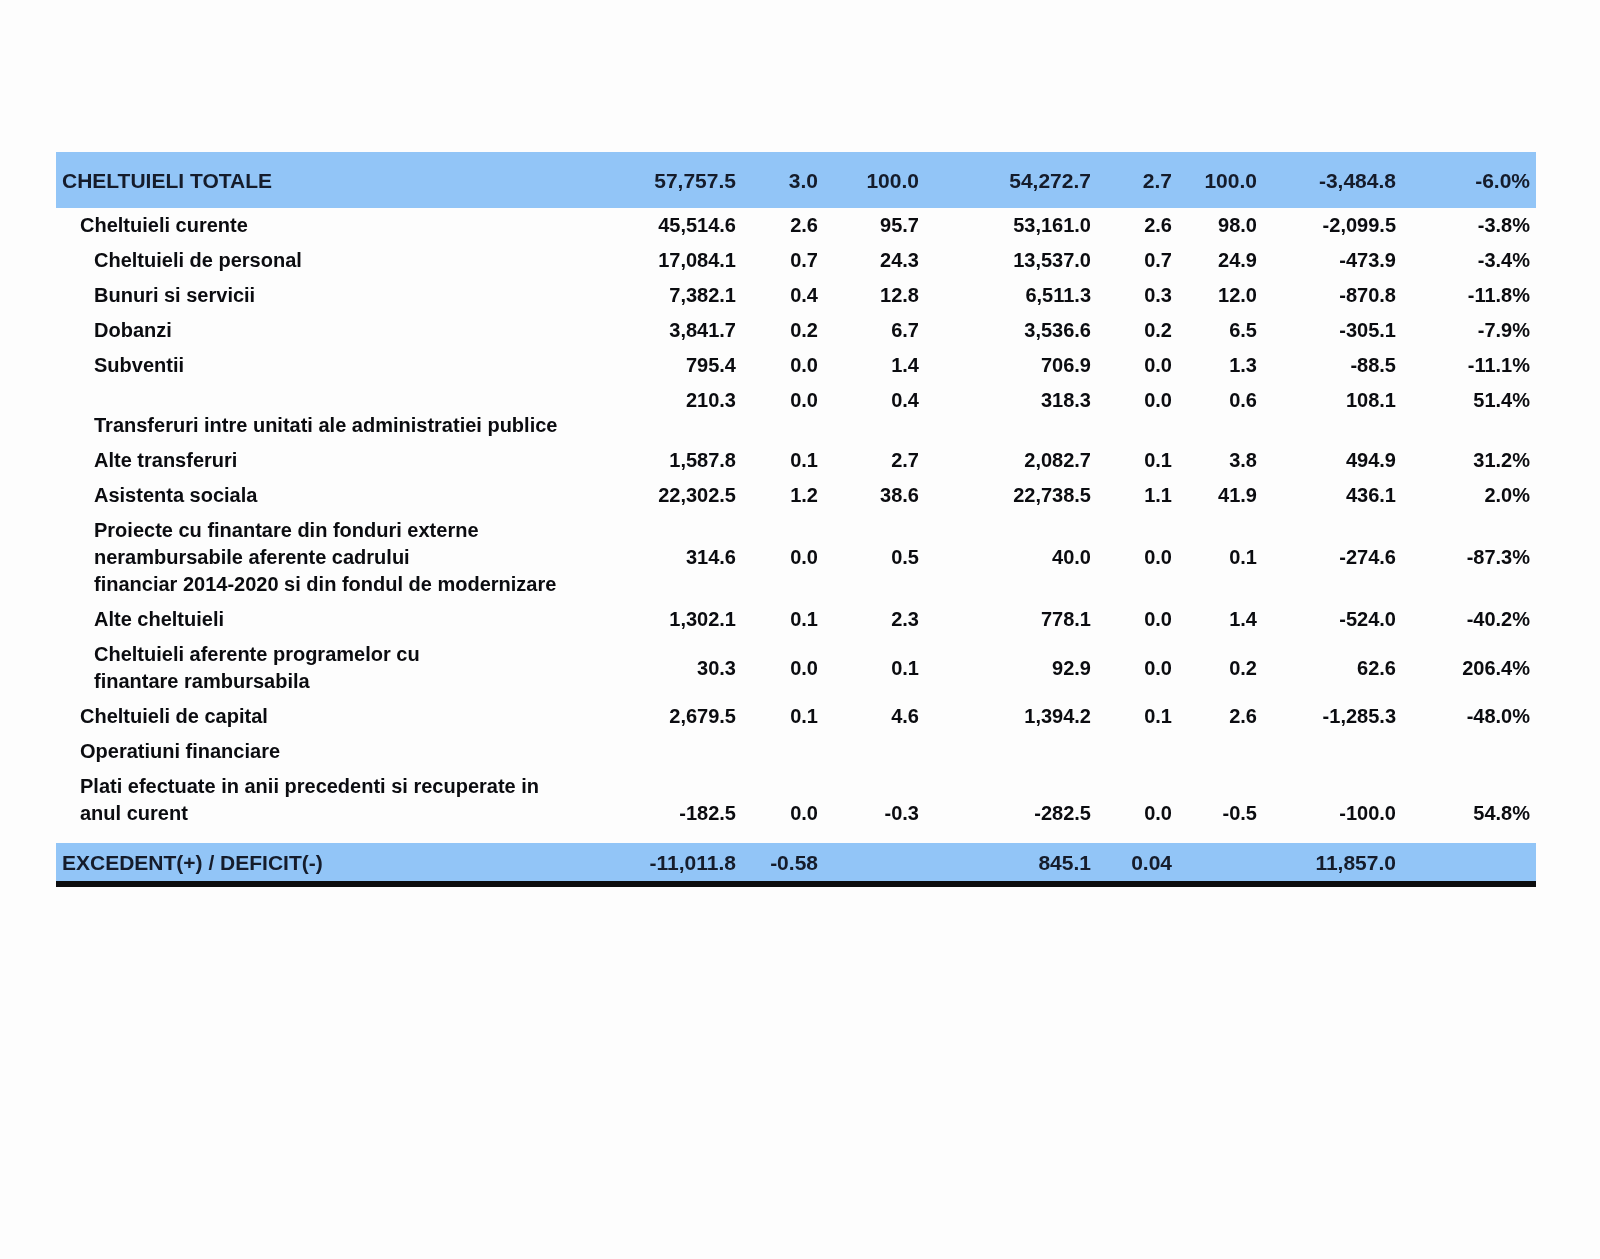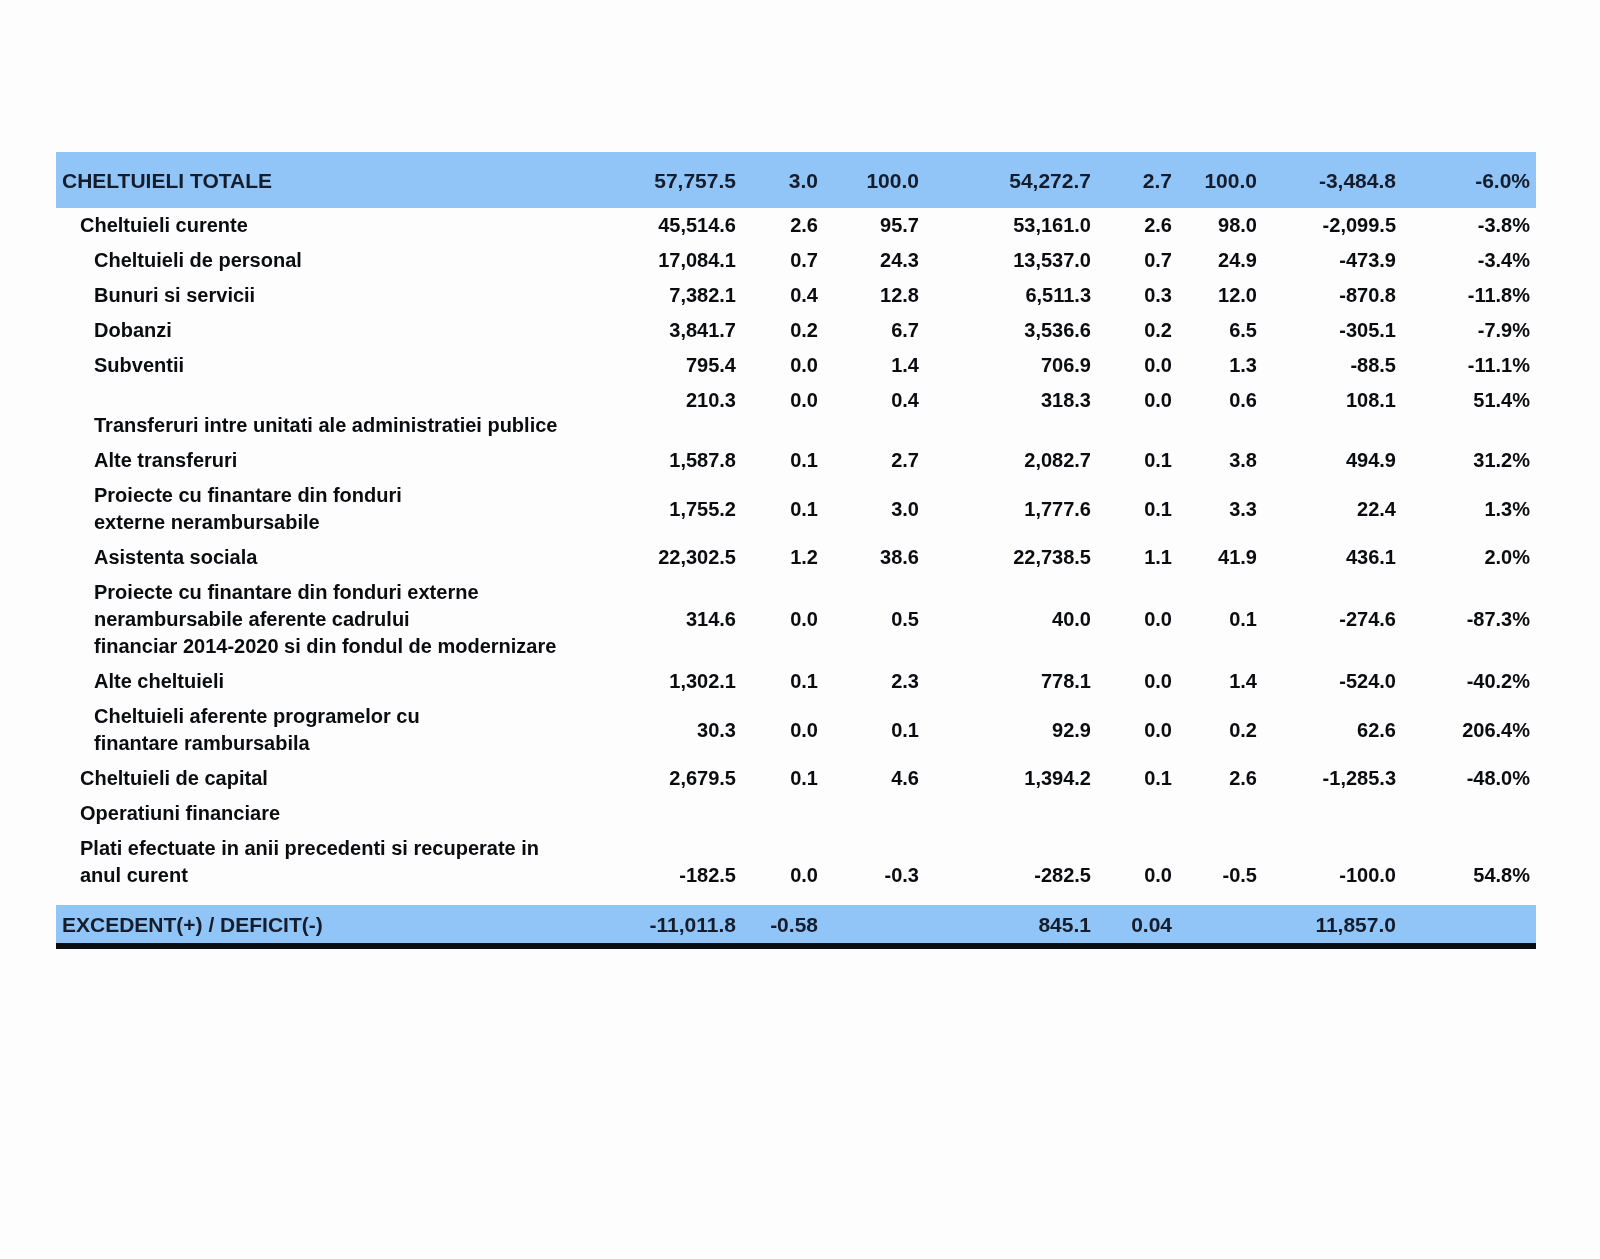--- a/index.html
+++ b/index.html
@@ -172,32 +172,20 @@
           <td class="num">1,587.8</td>
           <td class="num">0.1</td>
           <td class="num">2.7</td>
           <td class="num">2,082.7</td>
           <td class="num">0.1</td>
           <td class="num">3.8</td>
           <td class="num">494.9</td>
           <td class="num pct">31.2%</td>
         </tr>
         <tr class="ind-2">
-          <td class="label">Proiecte cu finantare din fonduri
-externe nerambursabile</td>
-          <td class="num">1,755.2</td>
-          <td class="num">0.1</td>
-          <td class="num">3.0</td>
-          <td class="num">1,777.6</td>
-          <td class="num">0.1</td>
-          <td class="num">3.3</td>
-          <td class="num">22.4</td>
-          <td class="num pct">1.3%</td>
-        </tr>
-        <tr class="ind-2">
           <td class="label">Asistenta sociala</td>
           <td class="num">22,302.5</td>
           <td class="num">1.2</td>
           <td class="num">38.6</td>
           <td class="num">22,738.5</td>
           <td class="num">1.1</td>
           <td class="num">41.9</td>
           <td class="num">436.1</td>
           <td class="num pct">2.0%</td>
         </tr>

